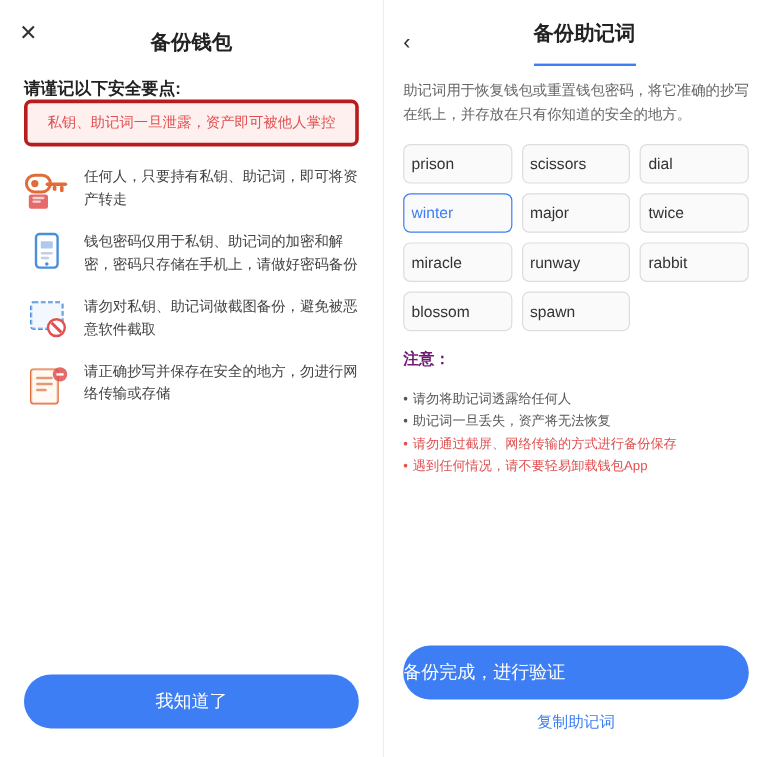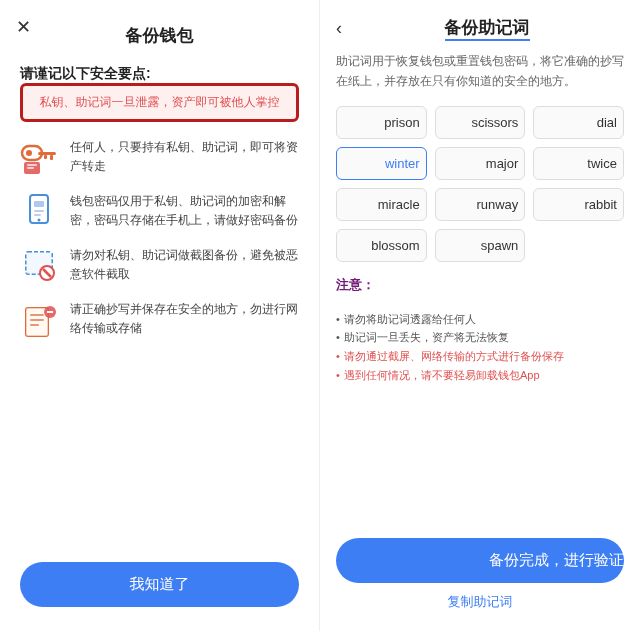--- a/index.html
+++ b/index.html
@@ -139,42 +139,42 @@
       display: flex;
       justify-content: center;
       align-items: center;
     }
 
     .right-title {
       font-size: 17px;
       font-weight: 600;
       color: #222;
       border-bottom: 2px solid #3d7ef5;
-      padding-bottom: 0;
+      padding-bottom: 14px;
     }
 
     .right-desc {
       font-size: 12px;
       color: #666;
       line-height: 1.7;
       margin-bottom: 14px;
     }
 
     .word-grid {
       display: grid;
       grid-template-columns: repeat(3, 1fr);
       gap: 8px;
       margin-bottom: 14px;
     }
 
     .word-cell {
       border: 1px solid #ddd;
       border-radius: 6px;
       padding: 8px 6px;
-      text-align: right;
+      text-align: left;
       font-size: 13px;
       color: #333;
       background: #fafafa;
     }
 
     .word-cell.highlighted {
       border-color: #3d7ef5;
       color: #3d7ef5;
     }
 
@@ -226,21 +226,21 @@
     .verify-btn {
       width: 100%;
       background: #3d7ef5;
       color: #fff;
       border: none;
       border-radius: 24px;
       padding: 13px 0;
       font-size: 15px;
       font-weight: 500;
       cursor: pointer;
-      text-align: right;
+      text-align: left;
     }
 
     .copy-link {
       font-size: 13px;
       color: #3d7ef5;
       cursor: pointer;
       text-align: center;
     }
   </style>
 </head>

